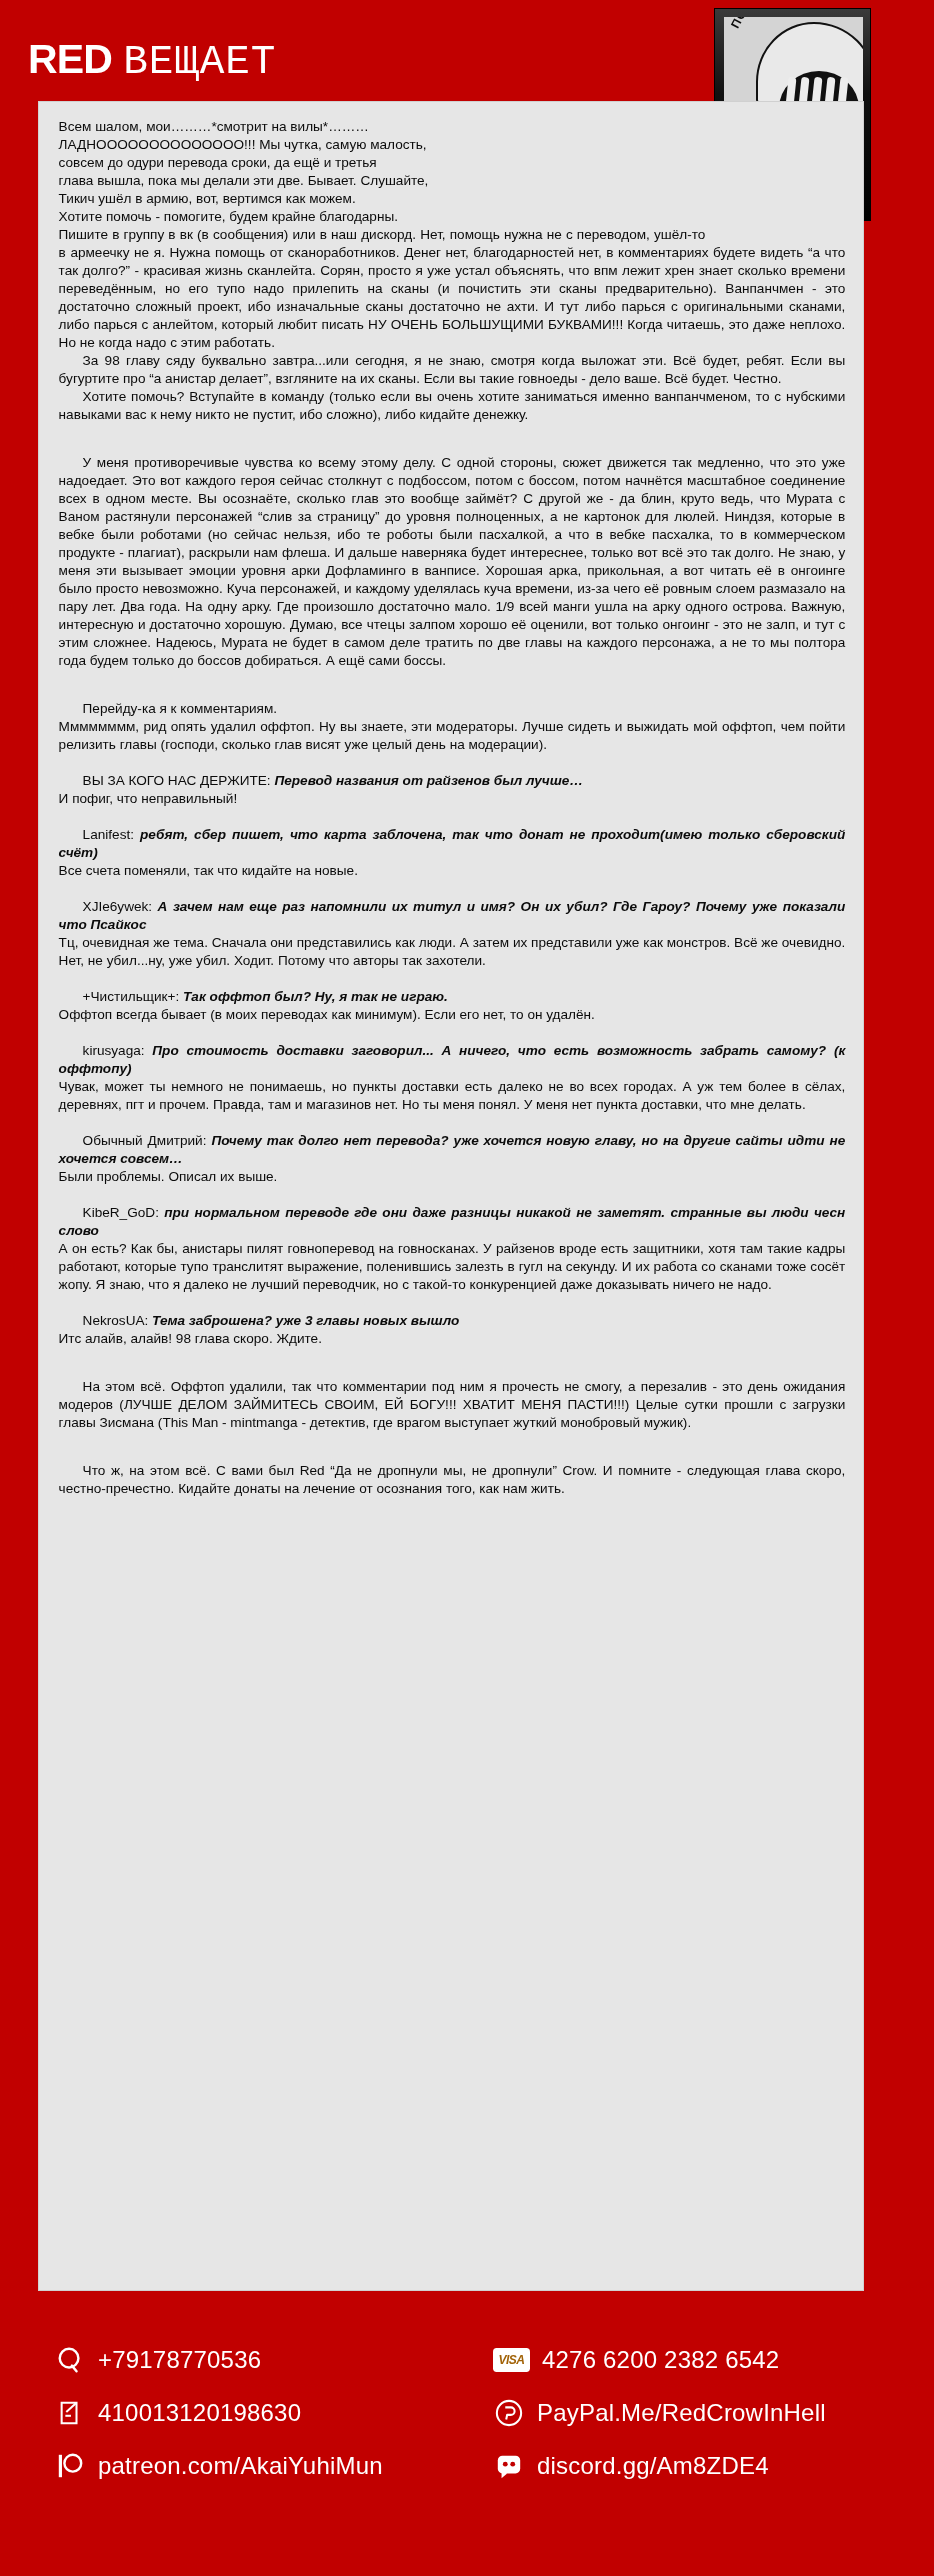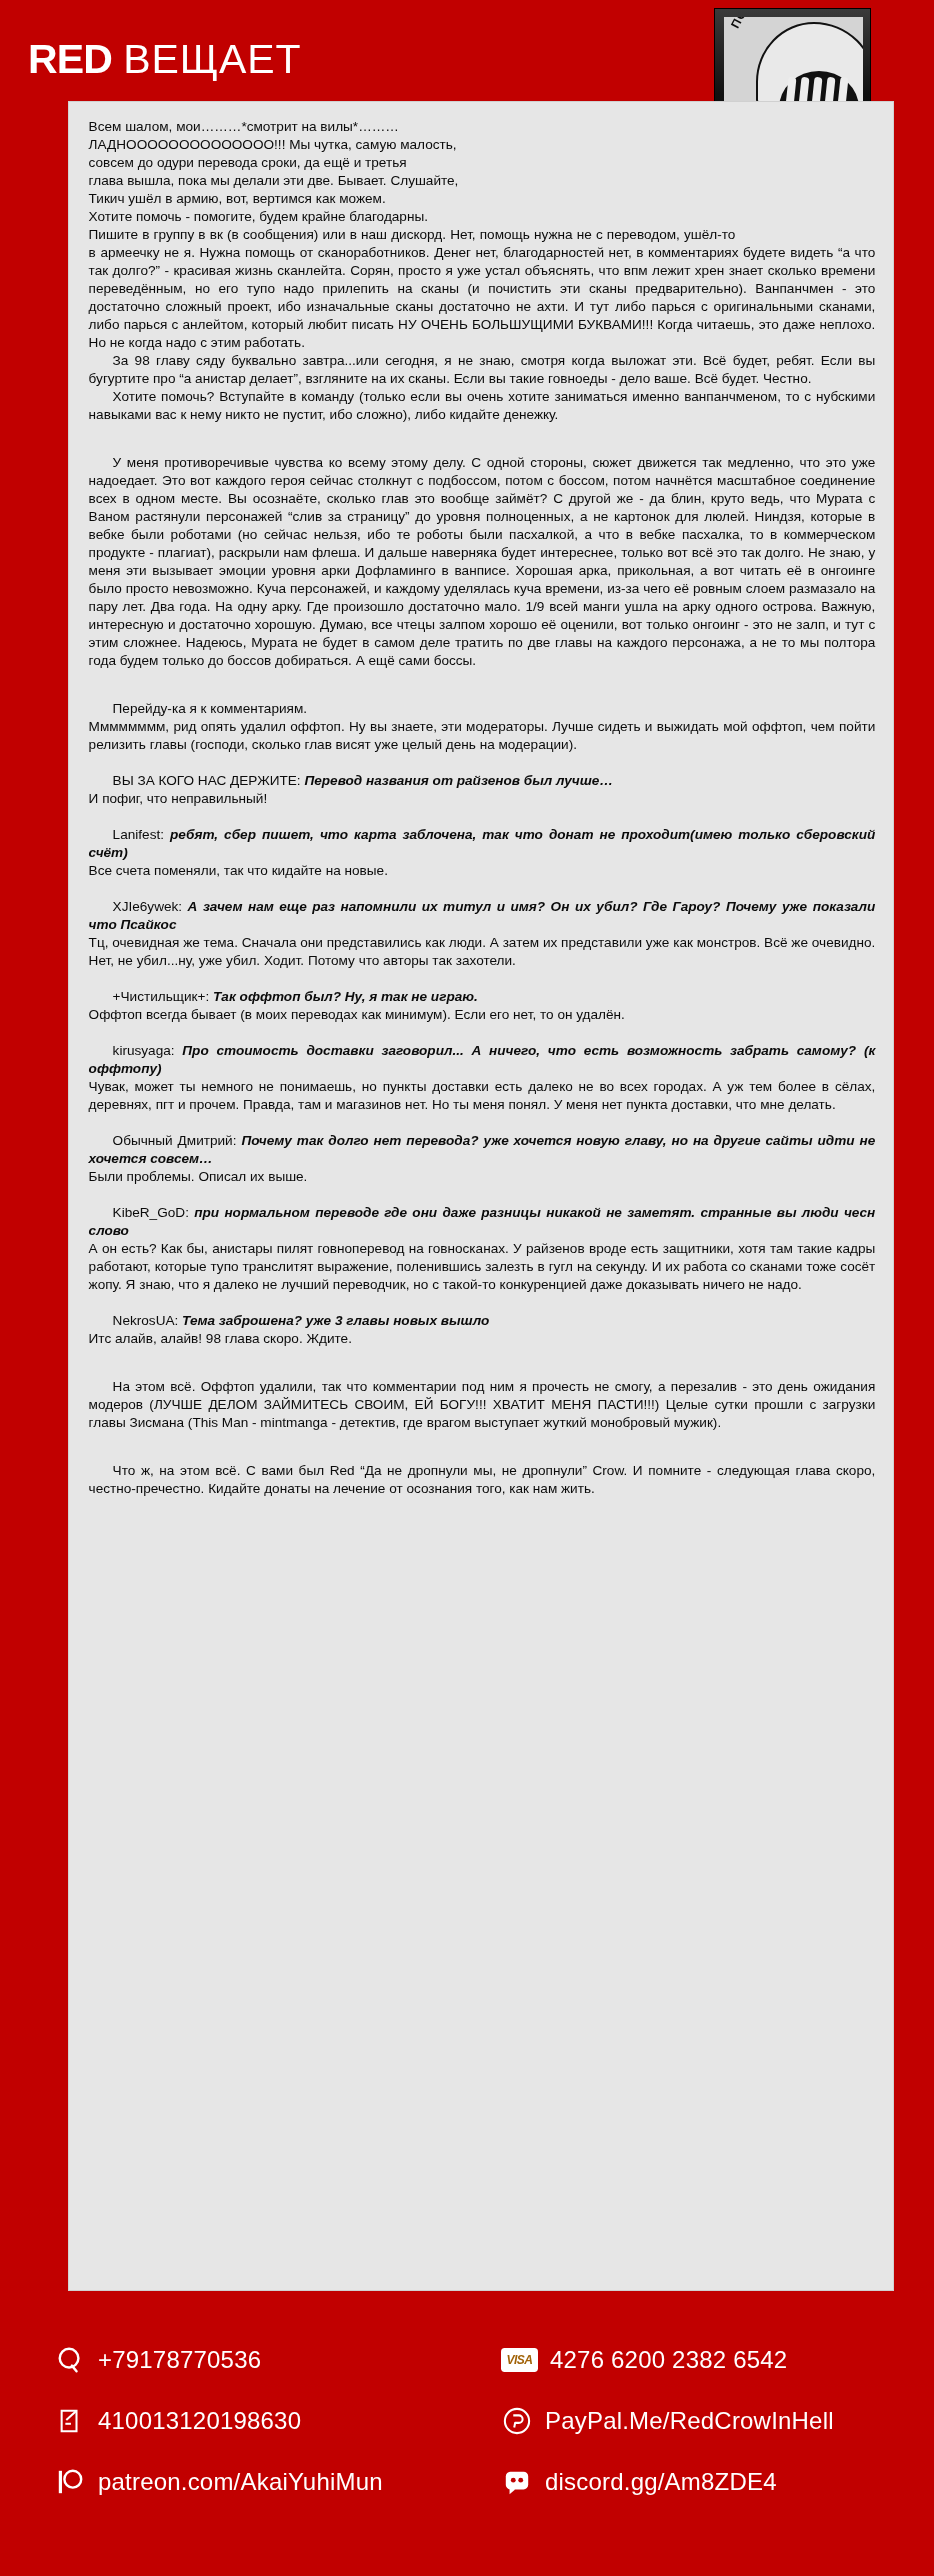--- a/index.html
+++ b/index.html
@@ -37,20 +37,21 @@
     color: #ffffff;
   }
   .brand .brand-red {
     font-weight: bold;
     font-stretch: condensed;
     letter-spacing: -0.9px;
   }
   .brand .brand-rest {
     font-weight: normal;
     letter-spacing: 0.9px;
+    font-family: Liberation Mono, monospace;
   }
 
   
   .cover {
     position: absolute;
     left: 714px;
     top: 7.5px;
     width: 157px;
     height: 213px;
     background: linear-gradient(180deg, #3a3a3a 0%, #111 40%, #000 100%);
@@ -157,21 +158,21 @@
     height: 65px;
     background: #cfcfcf;
     border: 2.8px solid #111;
     border-radius: 30% 14% 10% 40%;
     transform: rotate(-8deg);
   }
 
   
   .card {
     position: absolute;
-    left: 68px;
+    left: 38px;
     top: 101px;
     width: 826px;
     height: 2190px;
     background: #e6e6e6;
     box-shadow: 0 0 0 0.9px #d0d0d0 inset;
   }
   .card-body {
     padding: 17px 18.7px 15px 20.6px;
     color: #0b0b0b;
     font-size: 13.6px;
@@ -212,21 +213,20 @@
   }
   .contacts {
     position: absolute;
     left: 54px;
     top: 28px;
     width: 826px;
     display: grid;
     grid-template-columns: 439px 387px;
     grid-auto-rows: 53px;
     align-items: center;
-    gap: 8px;
   }
   .contact {
     display: flex;
     align-items: center;
     gap: 12px;
     font-size: 24px;
     line-height: 28px;
     letter-spacing: 0.2px;
     white-space: nowrap;
     color: #ffffff;

